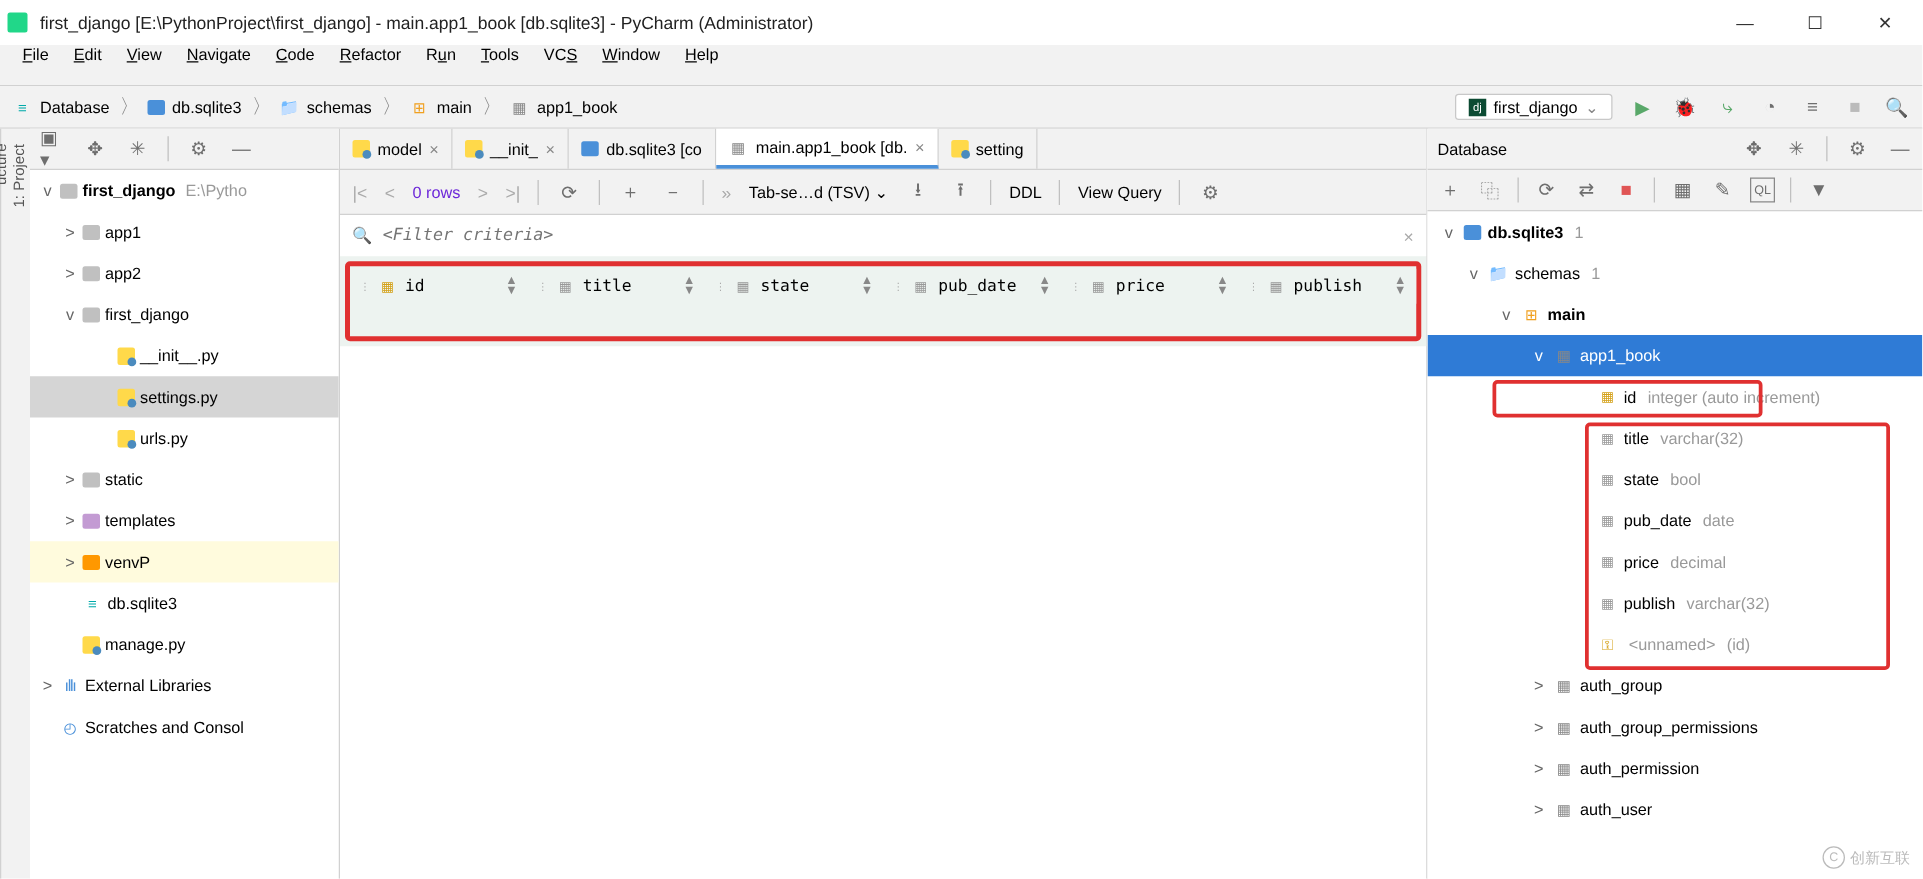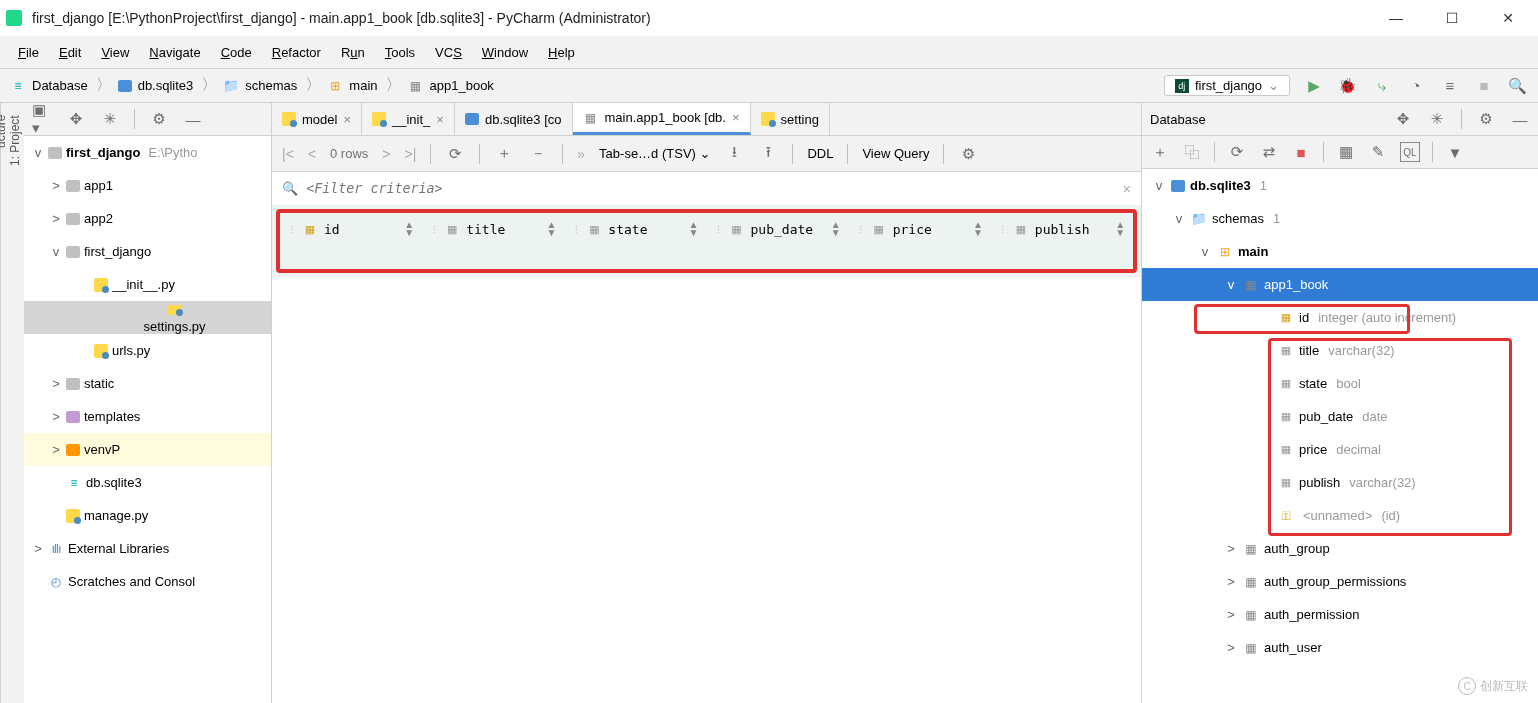--- a/index.html
+++ b/index.html
@@ -6,21 +6,21 @@
 body { width: 1538px; height: 703px; background: #fff; font-size: 13px; color: #000; overflow: hidden; position: relative; }
 
 
 .titlebar { height: 36px; display: flex; align-items: center; padding: 0 6px; background: #fff; }
 .titlebar .appicon { width: 16px; height: 16px; background: #21d789; border-radius: 2px; margin-right: 10px; }
 .titlebar .title { flex: 1; color: #222; font-size: 14px; }
 .titlebar .winbtns { display: flex; gap: 20px; margin-right: 6px; }
 .titlebar .wb { width: 36px; height: 28px; display: flex; align-items: center; justify-content: center; font-size: 14px; color: #333; }
 
 
-.menubar { height: 33px; display: flex; align-items: center; padding: 0 8px; border-bottom: 1px solid #d1d1d1; background: #f2f2f2; }
+.menubar { height: 33px; display: flex; padding: 0 8px; border-bottom: 1px solid #d1d1d1; background: #f2f2f2; }
 .menubar .mi { padding: 0 10px; color: #000; }
 .menubar .mi u { text-decoration: underline; }
 
 
 .navbar { height: 34px; display: flex; align-items: center; background: #f2f2f2; border-bottom: 1px solid #d1d1d1; padding: 0 10px; }
 .crumbs { display: flex; align-items: center; gap: 4px; flex: 1; }
 .crumb { display: flex; align-items: center; gap: 6px; }
 .crumb .sep { color: #888; font-size: 16px; padding: 0 2px; }
 .ic { width: 16px; height: 16px; display: inline-flex; align-items: center; justify-content: center; font-size: 12px; }
 .ic.db::before { content: "≡"; color: #0aa; }
@@ -57,35 +57,35 @@
 
 
 .project-panel { width: 248px; background: #fff; border-right: 1px solid #d1d1d1; display: flex; flex-direction: column; }
 .panel-header { height: 33px; background: #f2f2f2; border-bottom: 1px solid #d1d1d1; display: flex; align-items: center; padding: 0 8px; gap: 14px; }
 .panel-header .phsep { width: 1px; height: 20px; background: #c0c0c0; }
 .tree { overflow: hidden; flex: 1; }
 .tnode { display: flex; align-items: center; height: 33px; padding-left: 8px; gap: 4px; }
 .tnode .exp { width: 12px; color: #666; text-align: center; }
 .tnode .lbl { white-space: nowrap; }
 .tnode .path { color: #999; margin-left: 4px; }
-.tnode.sel { background: #d5d5d5; flex-direction: column; }
+.tnode.sel { background: #d5d5d5; }
 .tnode.l1 { padding-left: 26px; }
 .tnode.l2 { padding-left: 54px; }
 .tnode.venv { background: #fffbdd; }
 
 
 .editor { flex: 1; display: flex; flex-direction: column; border-right: 1px solid #d1d1d1; }
 .tabs { display: flex; height: 33px; background: #f2f2f2; border-bottom: 1px solid #d1d1d1; }
 .tab { display: flex; align-items: center; gap: 6px; padding: 0 10px; border-right: 1px solid #d1d1d1; position: relative; }
 .tab.active { background: #fff; border-bottom: 3px solid #4a90d9; }
 .tab .close { color: #888; font-size: 13px; }
 .db-toolbar { height: 36px; background: #f2f2f2; border-bottom: 1px solid #d1d1d1; display: flex; align-items: center; padding: 0 10px; gap: 14px; }
 .db-toolbar .sep { width: 1px; height: 20px; background: #c0c0c0; }
 .db-toolbar .navbtn { color: #aaa; font-size: 14px; }
-.db-toolbar .rowcount { color: #737373; }
+.db-toolbar .rowcount { color: #6d28d9; }
 .filter-row { height: 33px; display: flex; align-items: center; padding: 0 10px; gap: 8px; background: #fff; }
 .filter-row input { border: none; outline: none; flex: 1; font-family: "Consolas", monospace; color: #be185d; font-style: italic; }
 .filter-row .clear { color: #aaa; font-size: 14px; }
 .table-area { padding: 4px 4px; background: #edf3f0; }
 .table-highlight { border: 4px solid #e03030; border-radius: 4px; padding: 2px 0 26px 0; background: #edf3f0; }
 .col-headers { display: flex; }
 .colh { flex: 1; display: flex; align-items: center; gap: 6px; padding: 6px 8px; background: #edf3f0; position: relative; }
 .colh .sorter { margin-left: auto; color: #888; font-size: 10px; line-height: 8px; display: flex; flex-direction: column; }
 
 

